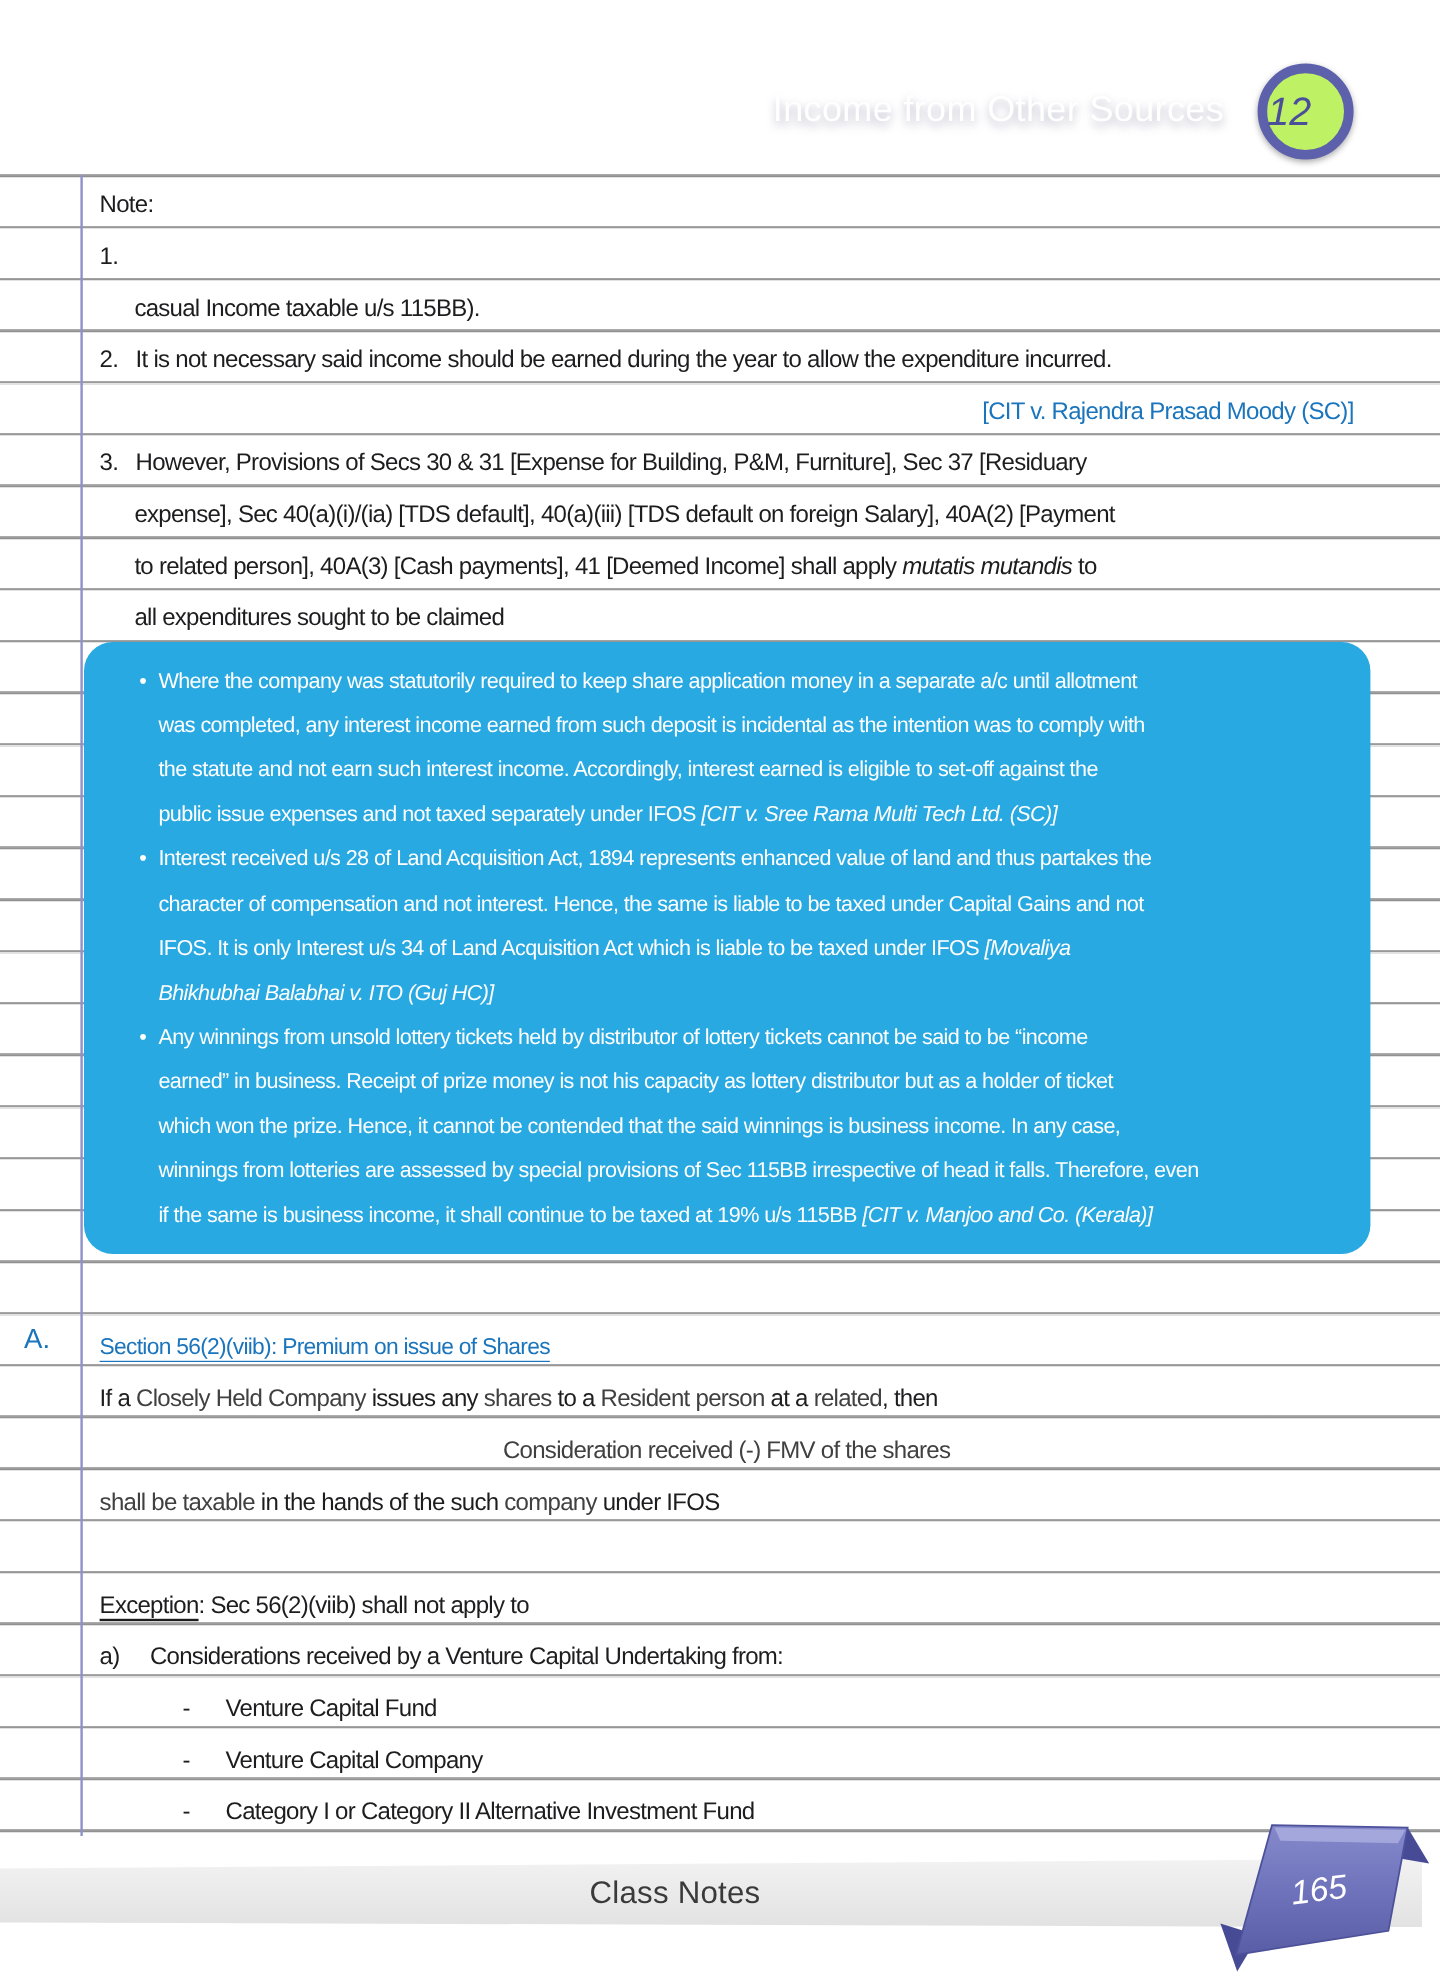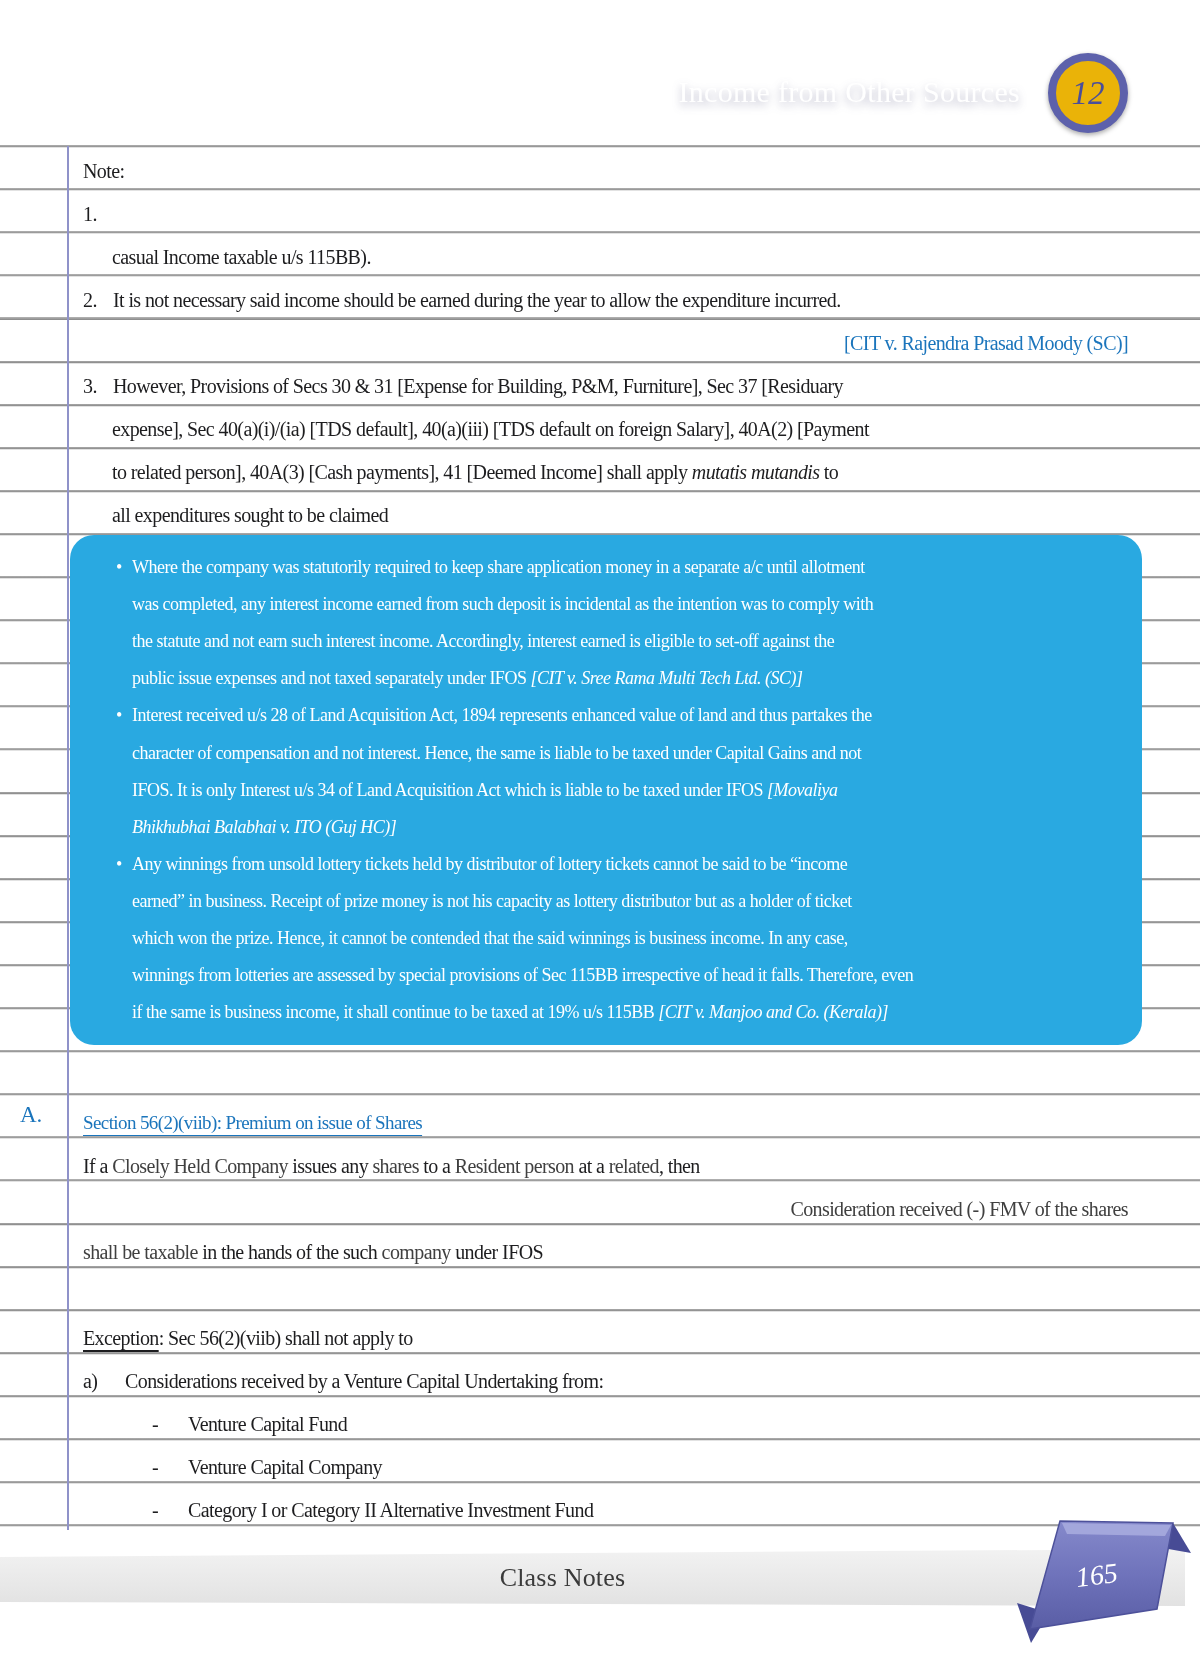--- a/index.html
+++ b/index.html
@@ -1,48 +1,48 @@
 <!DOCTYPE html>
 <html><head>
 <meta charset="utf-8">
 <style>
   html,body{margin:0;padding:0;background:#fff;}
   .page{position:relative;width:1200px;height:1656px;background:#ffffff;overflow:hidden;
-        font-family:Liberation Serif, serif;color:#1d1d1f;}
+        font-family:Liberation Sans, sans-serif;color:#1d1d1f;}
 
   
   .rules{position:absolute;left:0;top:105px;width:1200px;height:1428px;
          background:repeating-linear-gradient(180deg,
             rgba(0,0,0,0) 0px, rgba(0,0,0,0) 40.1px,
             #aeaeae 40.1px, #8f8f8f 42.1px,
             #e2e2e2 42.1px, #e2e2e2 43.1px);}
   .vline{position:absolute;left:67px;top:146px;width:2px;height:1384px;background:#8f92c9;}
 
   
   .banner-wrap{position:absolute;left:398px;top:55px;width:750px;height:74px;
                filter:drop-shadow(0 4px 4px rgba(60,60,110,.35));}
   .banner{width:100%;height:100%;box-sizing:border-box;
           display:flex;align-items:center;justify-content:flex-end;padding-right:128px;
           clip-path:polygon(0 26px,38px 0,100% 0,100% 100%,46px 100%);
           background:
             repeating-linear-gradient(55deg, rgba(255,255,255,0) 0 46px, rgba(255,255,255,.20) 46px 49px),
             repeating-linear-gradient(-55deg, rgba(255,255,255,0) 0 46px, rgba(255,255,255,.20) 46px 49px),
             linear-gradient(180deg,#9init 0,#9094d2 0%,#6d71ba 50%,#565a9d 100%);}
   .banner-title{color:#fff;font-size:30px;letter-spacing:.3px;white-space:pre;}
-  .badge{position:absolute;left:1048px;top:53px;width:64px;height:64px;background:#eab308;
-         border:8px solid #5d61ab;border-radius:50%;display:flex;align-items:center;justify-content:center;
+  .badge{position:absolute;left:1048px;top:53px;width:64px;height:64px;background:#bef264;
+         border:8px solid #5d61ab;border-radius:50%;display:flex;align-items:center;
          box-shadow:0 2px 5px rgba(0,0,0,.35);}
   .badge span{color:#4a4e9b;font-size:33px;font-style:italic;}
 
   
   .row{position:absolute;left:83px;right:72px;height:42px;display:flex;align-items:center;
        font-size:20px;letter-spacing:-.6px;white-space:pre;}
   .r-indent{left:112px;}
   .r-right{justify-content:flex-end;}
-  .r-center{justify-content:flex-end;}
+  .r-center{justify-content:center;}
   .num{display:inline-block;width:30px;}
   .anum{display:inline-block;width:42px;}
   .dashcol{display:inline-block;width:36px;}
   .blue{color:#1b75bc;align-items:center;}
   .red{color:#404040;}
   .it{font-style:italic;}
   .ul{text-decoration:underline;text-underline-offset:5px;}
   .heading{color:#1b75bc;text-decoration:underline;text-underline-offset:6px;font-size:19px;}
   .margin-label{position:absolute;left:20px;top:1102px;color:#1b75bc;font-size:23px;}
 

